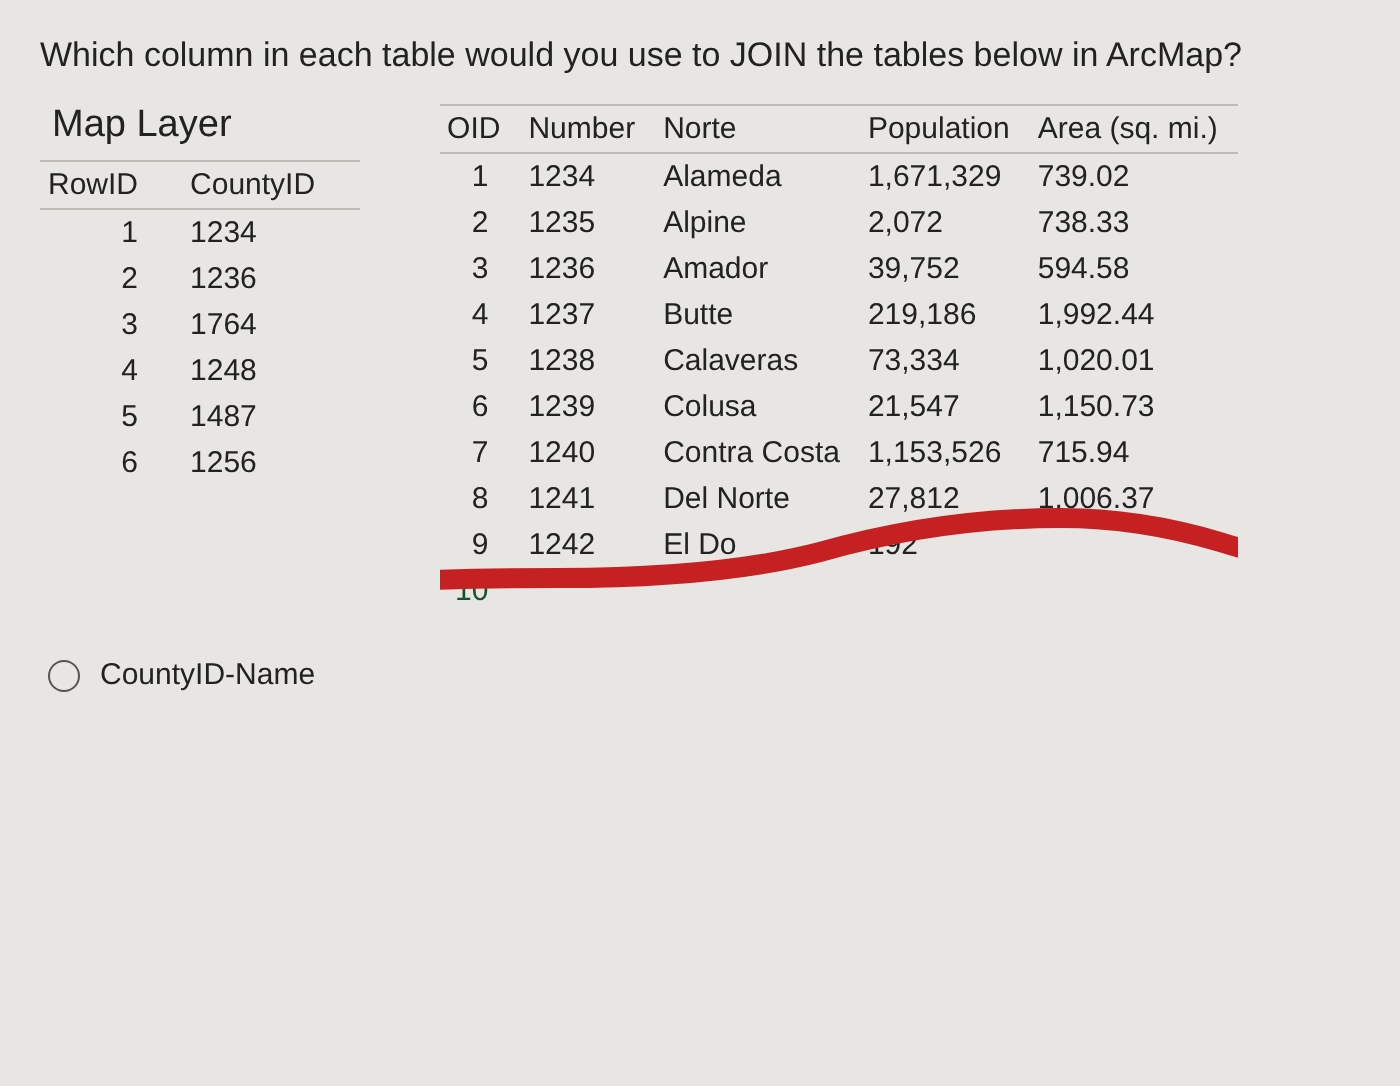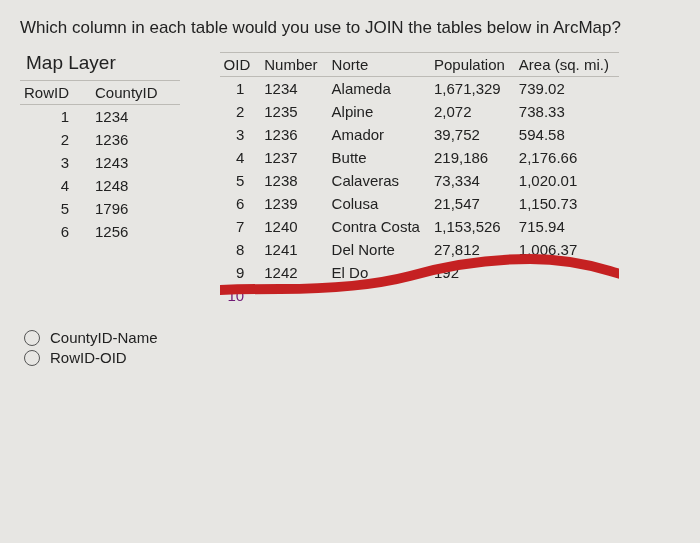--- a/index.html
+++ b/index.html
@@ -69,39 +69,39 @@
     bottom:6px;
     left:-30px;
     width:560px;
   }
   .marker svg{
     display:block;
   }
   .options{
     display:flex;
     flex-direction:column;
-    gap:3px;
+    gap:26px;
     margin-top:12px;
     padding-left:4px;
   }
   .option{
     display:flex;
     align-items:center;
     gap:10px;
     font-size:15px;
     cursor:pointer;
   }
   .radio{
     width:14px;height:14px;
     border:1.5px solid #555;
     border-radius:50%;
     flex:0 0 auto;
   }
   .fade-row td{
-    color:#701a75;
+    color:#14532d;
   }
 </style>
 </head>
 <body>
 
 <div class="question">Which column in each table would you use to JOIN the tables below in ArcMap?</div>
 
 <div class="tables">
 
   <div class="table-block">
@@ -115,29 +115,29 @@
       <tr>
             <td class="left-row-id">1</td>
             <td>1234</td>
           </tr>
       <tr>
             <td class="left-row-id">2</td>
             <td>1236</td>
           </tr>
       <tr>
             <td class="left-row-id">3</td>
-            <td>1243</td>
+            <td>1764</td>
           </tr>
       <tr>
             <td class="left-row-id">4</td>
             <td>1248</td>
           </tr>
       <tr>
             <td class="left-row-id">5</td>
-            <td>1796</td>
+            <td>1487</td>
           </tr>
       <tr>
             <td class="left-row-id">6</td>
             <td>1256</td>
           </tr>
     </tbody>
       </table>
   </div>
 
   <div class="table-block right-wrap">
@@ -169,21 +169,21 @@
             <td>1236</td>
             <td>Amador</td>
             <td class="pop">39,752</td>
             <td class="area">594.58</td>
           </tr>
       <tr>
             <td class="rnum">4</td>
             <td>1237</td>
             <td>Butte</td>
             <td class="pop">219,186</td>
-            <td class="area">2,176.66</td>
+            <td class="area">1,992.44</td>
           </tr>
       <tr>
             <td class="rnum">5</td>
             <td>1238</td>
             <td>Calaveras</td>
             <td class="pop">73,334</td>
             <td class="area">1,020.01</td>
           </tr>
       <tr>
             <td class="rnum">6</td>
@@ -228,17 +228,13 @@
       </svg>
     </div>
   </div>
 </div>
 
 <div class="options">
   <div class="option">
     <span class="radio"></span>
     <span>CountyID-Name</span>
   </div>
-  <div class="option">
-    <span class="radio"></span>
-    <span>RowID-OID</span>
-  </div>
 </div>
 
 </body></html>

